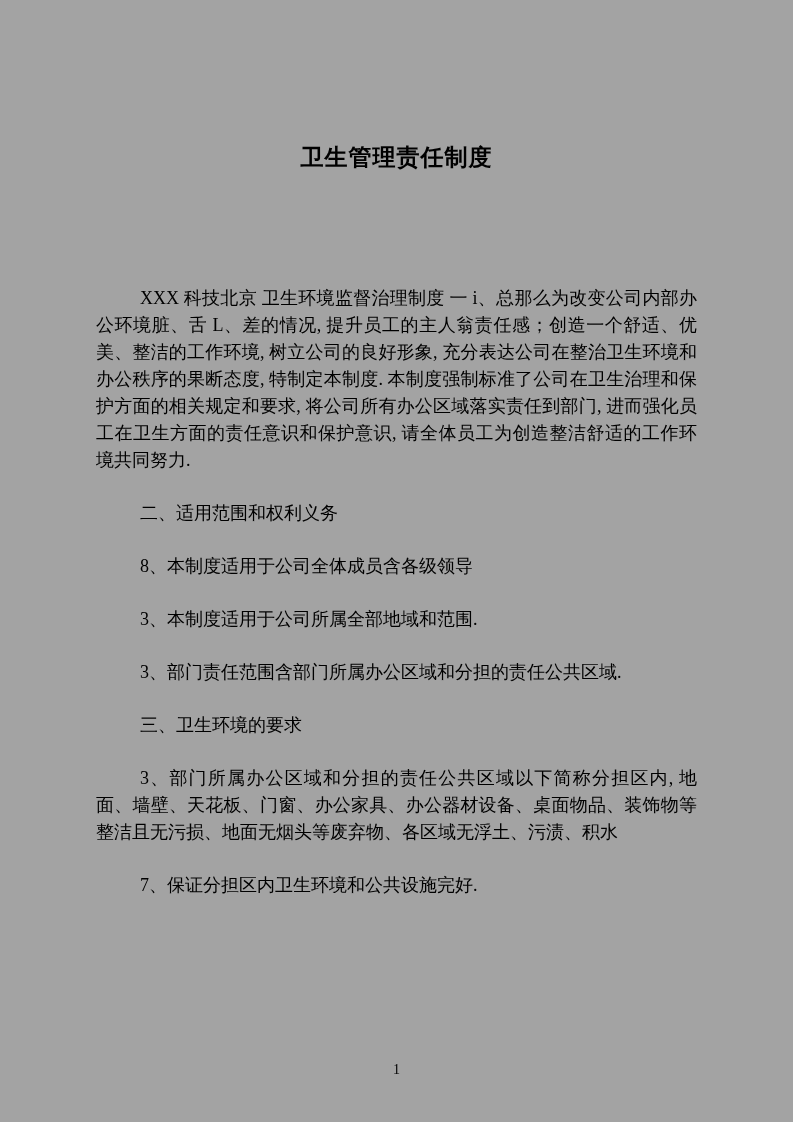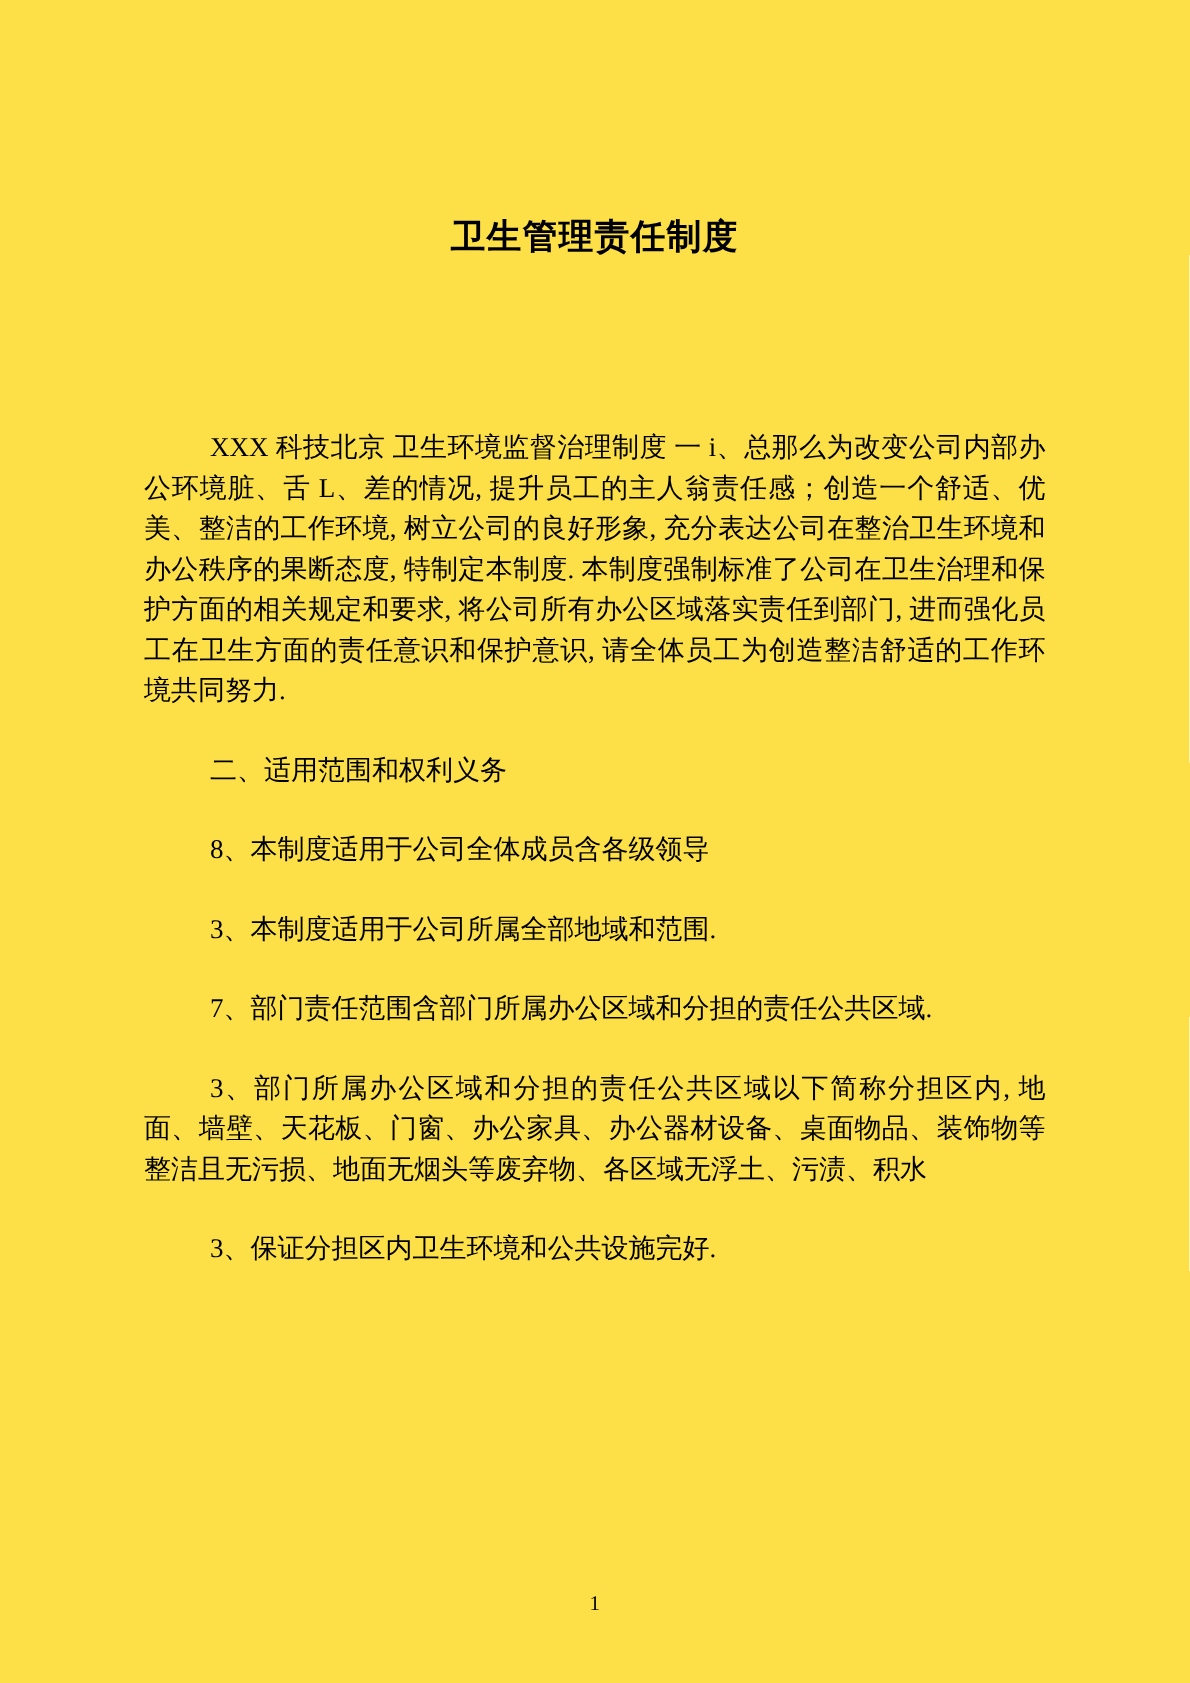--- a/index.html
+++ b/index.html
@@ -5,21 +5,21 @@
   * { margin: 0; padding: 0; box-sizing: border-box; }
   html, body {
     background: #ffffff;
     font-family: "Liberation Serif", "DejaVu Serif", serif;
   }
   .page {
     position: relative;
     width: 793px;
     height: 1122px;
     margin: 0 auto;
-    background: #fde047;
+    background: #a3a3a3;
     color: #000000;
     padding: 143px 96px 0 96px;
     overflow: hidden;
   }
   .title {
     font-family: "Liberation Sans", "DejaVu Sans", sans-serif;
     font-size: 23px;
     font-weight: 700;
     text-align: center;
     line-height: 1.25;
@@ -55,26 +55,27 @@
   <h1 class="title">卫生管理责任制度</h1>
 
   <p class="para">XXX 科技北京 卫生环境监督治理制度 一 i、总那么为改变公司内部办公环境脏、舌 L、差的情况, 提升员工的主人翁责任感；创造一个舒适、优美、整洁的工作环境, 树立公司的良好形象, 充分表达公司在整治卫生环境和办公秩序的果断态度, 特制定本制度. 本制度强制标准了公司在卫生治理和保护方面的相关规定和要求, 将公司所有办公区域落实责任到部门, 进而强化员工在卫生方面的责任意识和保护意识, 请全体员工为创造整洁舒适的工作环境共同努力.</p>
 
   <p class="para">二、适用范围和权利义务</p>
 
   <p class="para">8、本制度适用于公司全体成员含各级领导</p>
 
   <p class="para">3、本制度适用于公司所属全部地域和范围.</p>
 
-  <p class="para">7、部门责任范围含部门所属办公区域和分担的责任公共区域.</p>
+  <p class="para">3、部门责任范围含部门所属办公区域和分担的责任公共区域.</p>
 
 
 
+  <p class="para">三、卫生环境的要求</p>
 
   <p class="para">3、部门所属办公区域和分担的责任公共区域以下简称分担区内, 地面、墙壁、天花板、门窗、办公家具、办公器材设备、桌面物品、装饰物等整洁且无污损、地面无烟头等废弃物、各区域无浮土、污渍、积水</p>
 
-  <p class="para">3、保证分担区内卫生环境和公共设施完好.</p>
+  <p class="para">7、保证分担区内卫生环境和公共设施完好.</p>
 
   <div class="footer">
     <span>1</span>
   </div>
 
 </div>
 
 </body></html>

